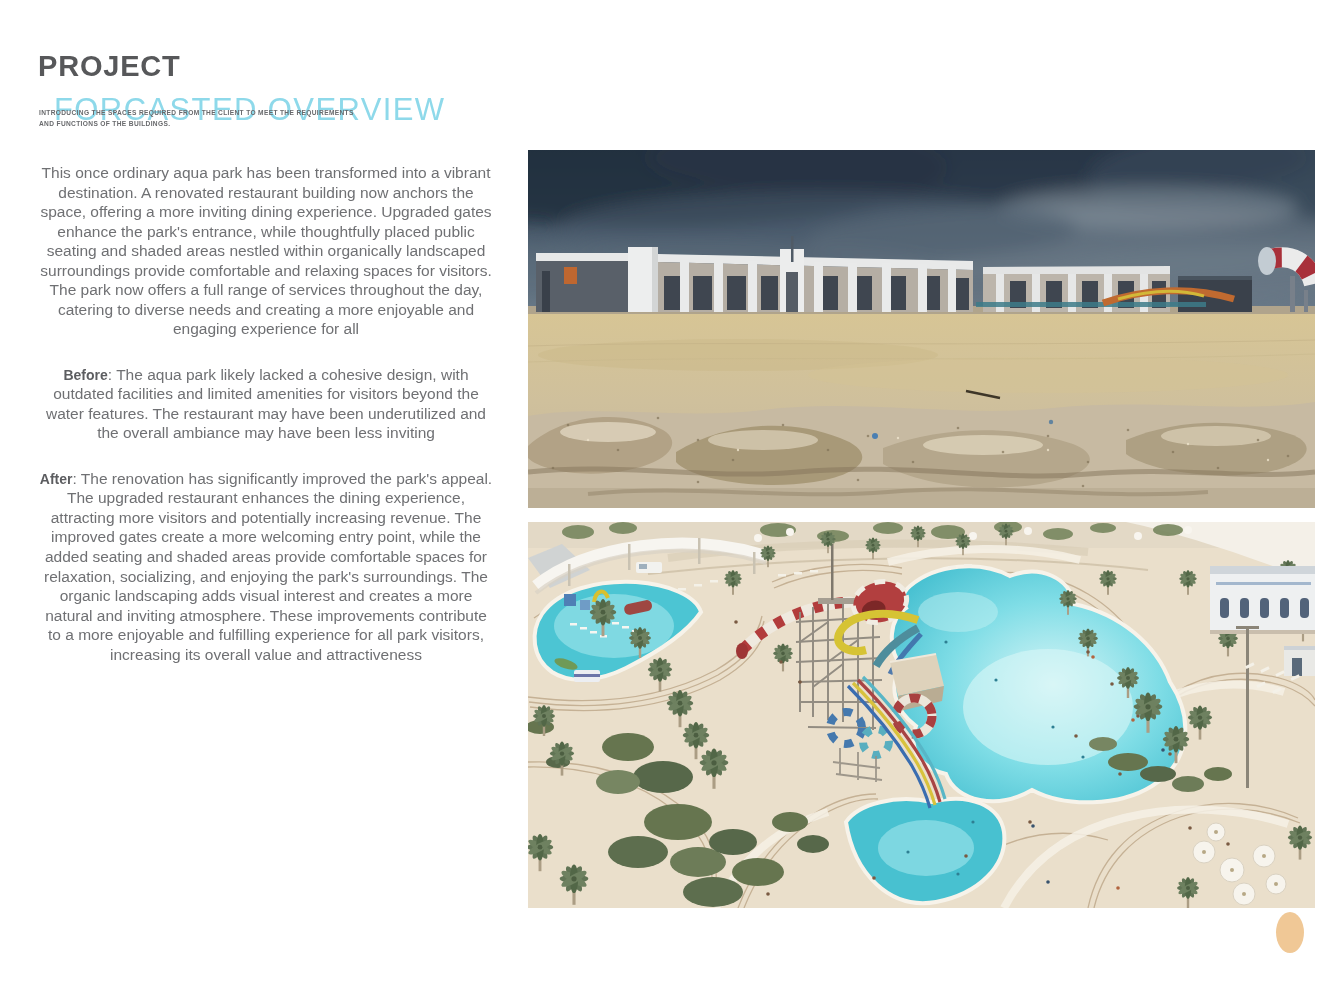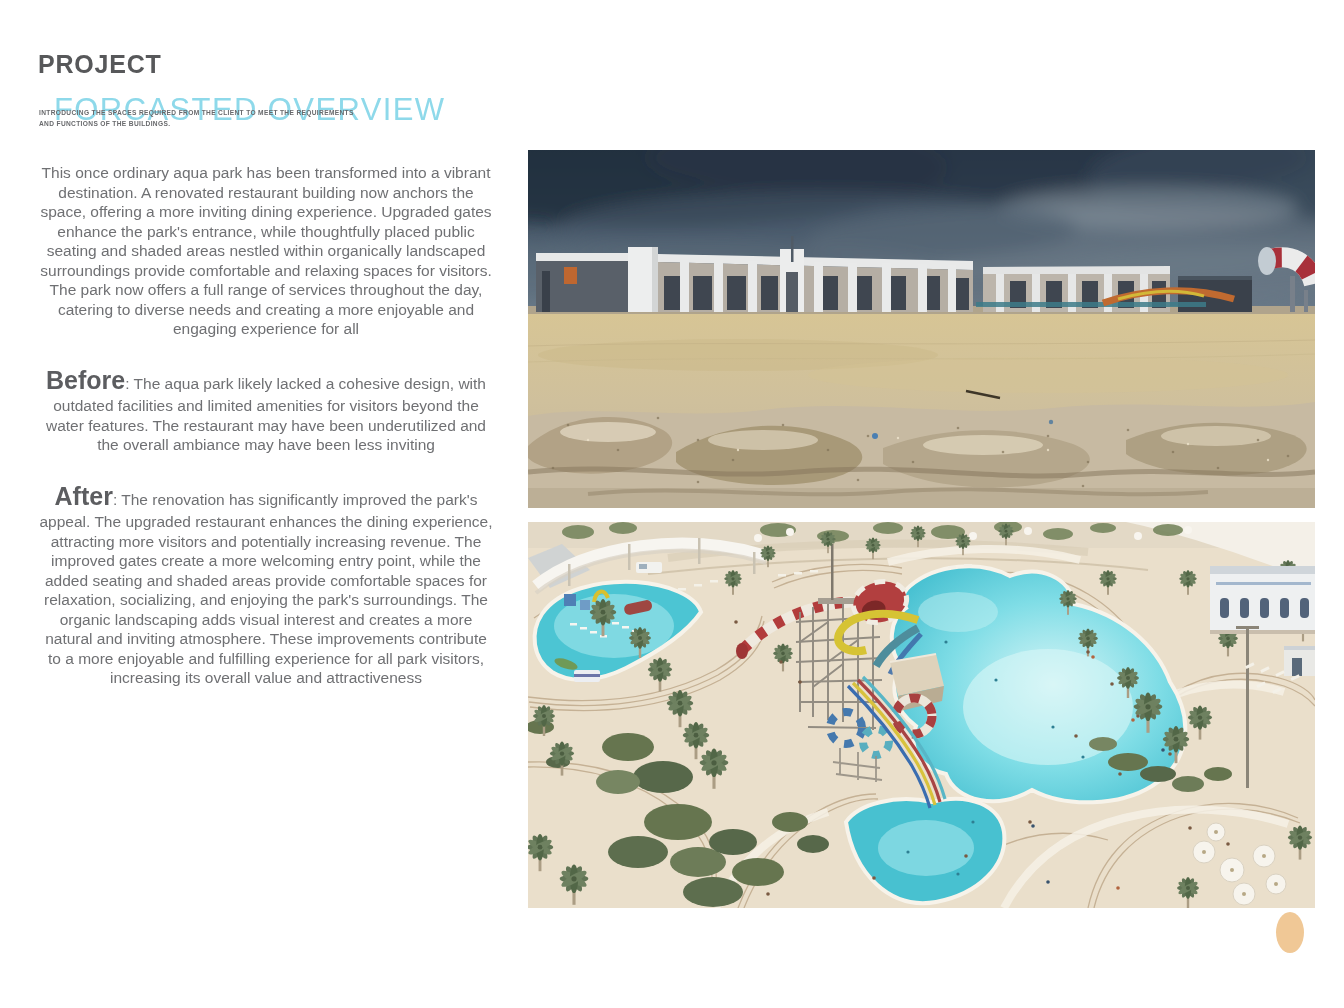--- a/index.html
+++ b/index.html
@@ -4,40 +4,40 @@
 <title>Project Forcasted Overview</title>
 <style>
   html,body{margin:0;padding:0;}
   body{
     width:1344px;height:1008px;position:relative;background:#ffffff;
     font-family:"Liberation Sans", sans-serif;overflow:hidden;
   }
   .page{position:absolute;inset:0;background:#fff;}
   .title{
     position:absolute;left:38px;top:50px;margin:0;
-    font-size:25px;font-weight:bold;letter-spacing:.8px;
+    font-size:29px;font-weight:bold;letter-spacing:.8px;
     color:var(--title-color,#57585a);
   }
   .subtitle{
     position:absolute;left:38px;top:76px;margin:16px;
     font-size:31px;font-weight:400;letter-spacing:1.4px;
     color:var(--subtitle-color,#8ed9ea);
   }
   .caption{
     position:absolute;left:39px;top:108px;margin:0;width:320px;
     font-size:6.6px;letter-spacing:.35px;line-height:1.6;
     color:var(--caption-color,#68696c);font-weight:600;
   }
   .caption span{display:block;}
   .text-col{
     position:absolute;left:38px;top:163px;width:456px;
     font-size:15.5px;line-height:1.26;color:var(--body-text-color,#6f7073);
   }
   .text-col p{margin:0 0 26px 0;text-align:center;}
-  .plabel{font-weight:bold;font-size:25px;color:var(--label-color,#5c5d60);}
+  .plabel{font-weight:bold;font-size:14px;color:var(--label-color,#5c5d60);}
   figure{position:absolute;margin:0;overflow:hidden;}
   .photo-top{left:528px;top:150px;width:787px;height:358px;}
   .photo-bottom{left:528px;top:522px;width:787px;height:386px;}
   figure svg{display:block;width:100%;height:100%;}
   .page-dot{
     position:absolute;left:1276px;top:912px;width:28px;height:41px;
     border-radius:50%;background:var(--page-dot-color,#f0c896);
   }
 </style>
 </head>

